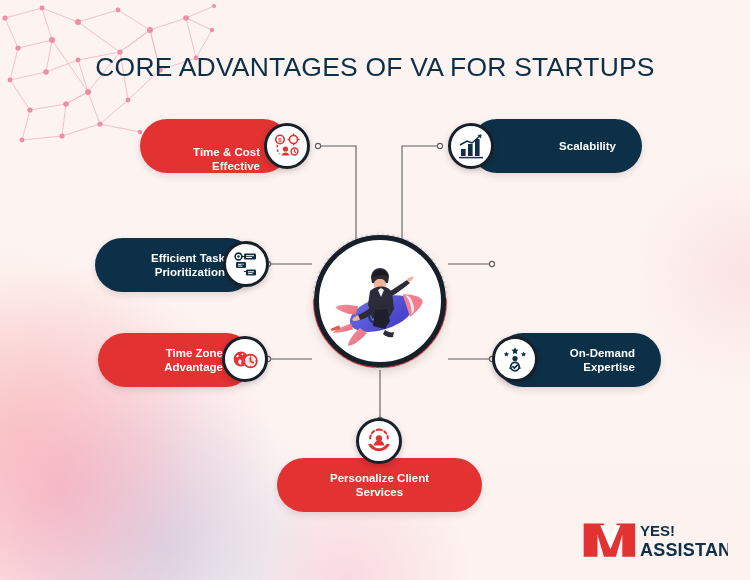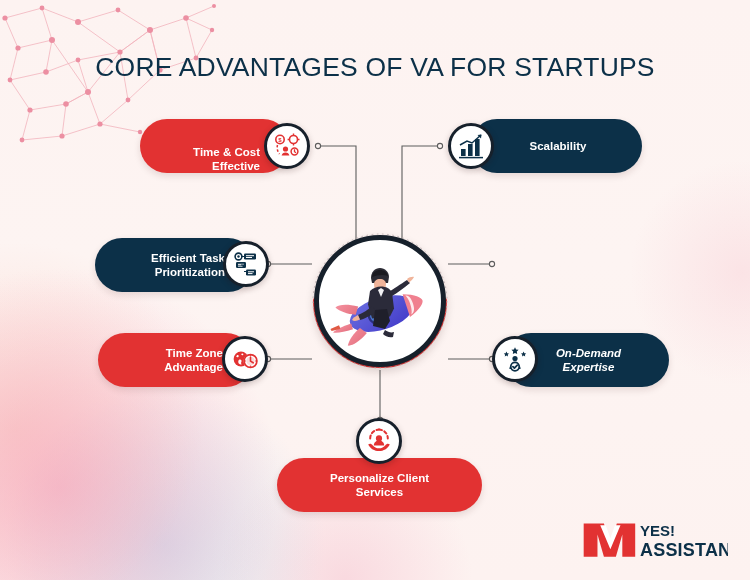--- a/index.html
+++ b/index.html
@@ -35,21 +35,21 @@
     height:54px;border-radius:27px;display:flex;align-items:center;
     box-shadow:0 3px 7px rgba(60,20,20,0.13);
   }
   .pill.red{background:#e23232;}
   .pill.navy{background:#0c3048;}
   .pill .lbl{
     color:#ffffff;font-size:11.5px;font-weight:bold;line-height:14px;
     font-family:"Liberation Sans", sans-serif;
   }
   .pill.icon-right .lbl{text-align:right;padding:0 30px 0 22px;}
-  .pill.icon-left  .lbl{text-align:center; padding:0 26px 0 30px;}
+  .pill.icon-left  .lbl{text-align:right; padding:0 26px 0 30px;}
 
   .circ{
     width:46px;height:46px;border-radius:50%;background:#ffffff;
     border:3px solid #16202b;box-sizing:border-box;
     display:flex;align-items:center;justify-content:center;
     box-shadow:0 2px 6px rgba(40,15,15,0.22);
     position:absolute;
   }
   .circ svg{display:block;}
 
@@ -229,21 +229,21 @@
           <path d="M19.5,10.2 v1.2"></path>
             <path d="M19.5,20.6 v1.2"></path>
           <path d="M13.7,16 h1.2"></path>
             <path d="M24.1,16 h1.2"></path>
         </g>
       </svg>
     </div>
   </div>
 
   <div class="node" style="left:492px;top:333px;">
-    <div class="pill navy icon-left" style="width:165px;margin-left:12px;font-style:italic;">
+    <div class="pill navy icon-left" style="width:165px;margin-left:4px;">
       <div class="lbl" style="width:165px;">
         <span>On-Demand</span><br><span>Expertise</span>
       </div>
     </div>
     <div class="circ" style="left:0px;top:3px;">
       <svg width="28" height="28" viewBox="0 0 28 28">
         <g fill="#0c3048">
           <path d="M14,2.2 l1.1,2.3 2.5,0.3 -1.8,1.8 0.4,2.5 -2.2,-1.2 -2.2,1.2 0.4,-2.5 -1.8,-1.8 2.5,-0.3 z"></path>
           <path d="M5.4,6.6 l0.8,1.6 1.8,0.2 -1.3,1.3 0.3,1.8 -1.6,-0.9 -1.6,0.9 0.3,-1.8 -1.3,-1.3 1.8,-0.2 z"></path>
           <path d="M22.6,6.6 l0.8,1.6 1.8,0.2 -1.3,1.3 0.3,1.8 -1.6,-0.9 -1.6,0.9 0.3,-1.8 -1.3,-1.3 1.8,-0.2 z"></path>

